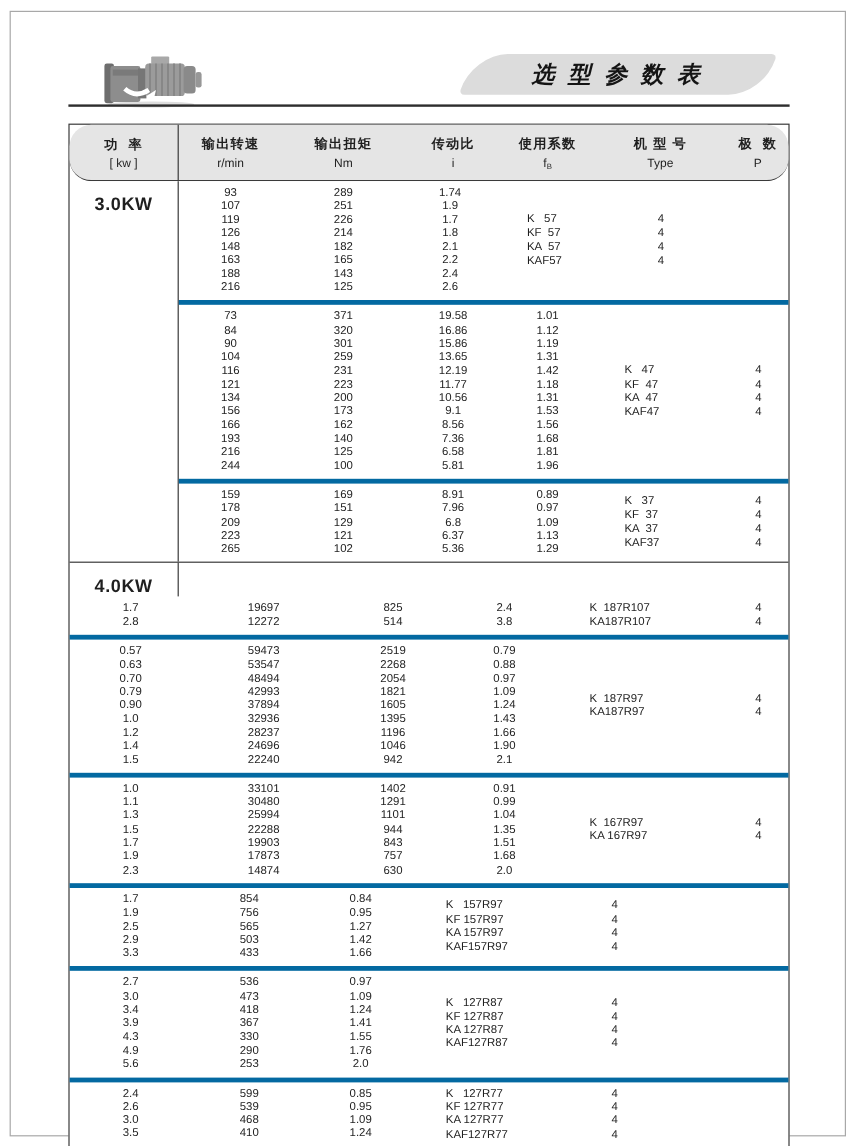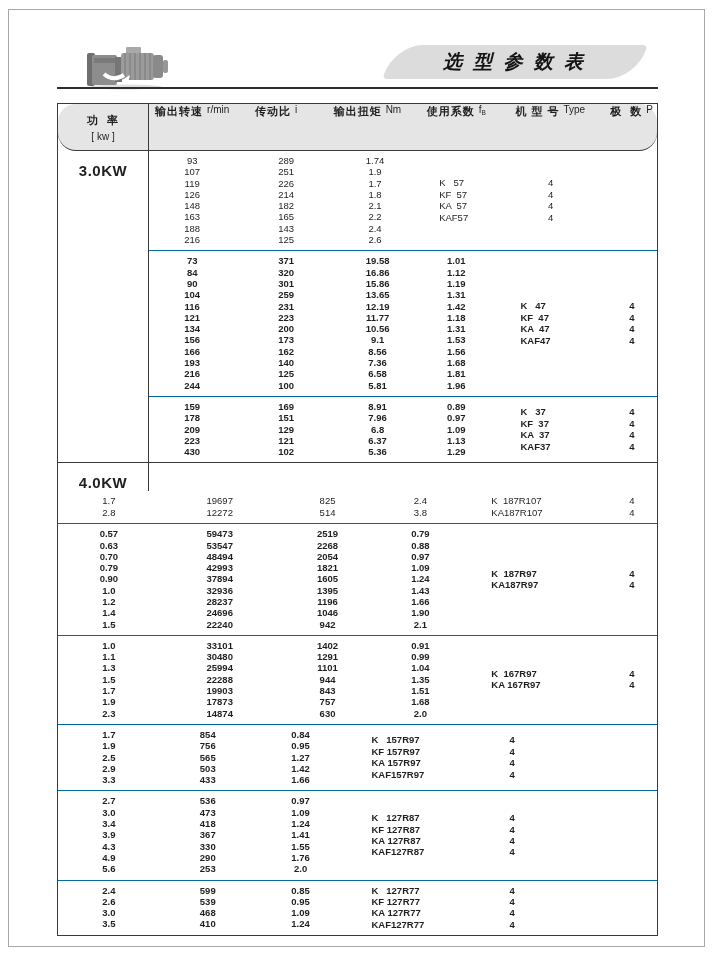--- a/index.html
+++ b/index.html
@@ -14,35 +14,35 @@
   .banner-text{transform:skewX(18deg);font-weight:bold;font-style:italic;font-size:19px;
                letter-spacing:3px;color:#141414;white-space:pre;}
   .rule{position:absolute;left:57px;top:87px;width:601px;height:2px;background:#2e2e2e;}
 
   .ptable{position:absolute;left:57px;top:103px;width:601px;border:1px solid #3a3a3a;
           box-sizing:border-box;background:#fff;}
   .thead{display:flex;height:46px;background:#e5e5e5;border-bottom:1px solid #3a3a3a;border-radius:18px;}
   .h-power{width:91px;flex:none;border-right:1px solid #3a3a3a;box-sizing:border-box;
            display:flex;flex-direction:column;justify-content:center;gap:3px;text-align:center;}
   .h-data{flex:1;display:flex;}
-  .h-col{display:flex;justify-content:center;gap:4px;text-align:center;}
+  .h-col{display:flex;flex-direction:column;justify-content:center;gap:4px;text-align:center;align-items:center;}
   .h-l1{font-size:11px;font-weight:bold;white-space:pre;letter-spacing:1px;}
   .h-l2{font-size:10px;white-space:pre;}
   .sub{font-size:6.5px;vertical-align:-2px;}
 
   .c-speed{width:17%;}.c-torque{width:20%;}.c-ratio{width:16%;}.c-factor{width:15%;}
   .h-type{width:22%;}.h-pole{width:10%;}
 
   .section{display:flex;align-items:stretch;}
   .section + .section{border-top:1px solid #3a3a3a;flex-direction:column;}
   .power-cell{width:91px;flex:none;border-right:1px solid #3a3a3a;box-sizing:border-box;}
   .power-label{margin-top:11px;text-align:center;font-weight:bold;font-size:15px;letter-spacing:0.5px;}
   .groups{flex:1;}
   .group{display:flex;padding:4px 0 5px;}
-  .group + .group{border-top:1px solid #0369a1;font-weight:bold;}
+  .group + .group{border-top:4px solid #0369a1;}
   .vcol{text-align:center;}
   .cell-line{height:11.3px;line-height:11.3px;font-size:9.5px;}
   .types-col{width:32%;display:flex;flex-direction:column;justify-content:center;}
   .type-row{display:flex;height:11.4px;line-height:11.4px;font-size:9.5px;}
   .type-name{flex:1;padding-left:26px;white-space:pre;text-align:left;}
   .type-pole{width:50px;flex:none;text-align:center;}
 </style>
 </head>
 <body>
 
@@ -74,27 +74,27 @@
     <div class="thead">
       <div class="h-power">
         <div class="h-l1">功  率</div>
         <div class="h-l2">[ kw ]</div>
       </div>
       <div class="h-data">
         <div class="h-col c-speed">
           <div class="h-l1">输出转速</div>
           <div class="h-l2">r/min</div>
         </div>
+        <div class="h-col c-torque">
+          <div class="h-l1">输出扭矩</div>
+          <div class="h-l2">Nm</div>
+        </div>
         <div class="h-col c-ratio">
           <div class="h-l1">传动比</div>
           <div class="h-l2">i</div>
-        </div>
-        <div class="h-col c-torque">
-          <div class="h-l1">输出扭矩</div>
-          <div class="h-l2">Nm</div>
         </div>
         <div class="h-col c-factor">
           <div class="h-l1">使用系数</div>
           <div class="h-l2"><span>f</span><span class="sub">B</span></div>
         </div>
         <div class="h-col h-type">
           <div class="h-l1">机 型 号</div>
           <div class="h-l2">Type</div>
         </div>
         <div class="h-col h-pole">
@@ -234,21 +234,21 @@
                   <span class="type-pole">4</span>
                 </div>
               </div>
             </div>
             <div class="group">
               <div class="vcol c-speed">
                 <div class="cell-line">159</div>
                 <div class="cell-line">178</div>
                 <div class="cell-line">209</div>
                 <div class="cell-line">223</div>
-                <div class="cell-line">430</div>
+                <div class="cell-line">265</div>
               </div>
               <div class="vcol c-torque">
                 <div class="cell-line">169</div>
                 <div class="cell-line">151</div>
                 <div class="cell-line">129</div>
                 <div class="cell-line">121</div>
                 <div class="cell-line">102</div>
               </div>
               <div class="vcol c-ratio">
                 <div class="cell-line">8.91</div>

